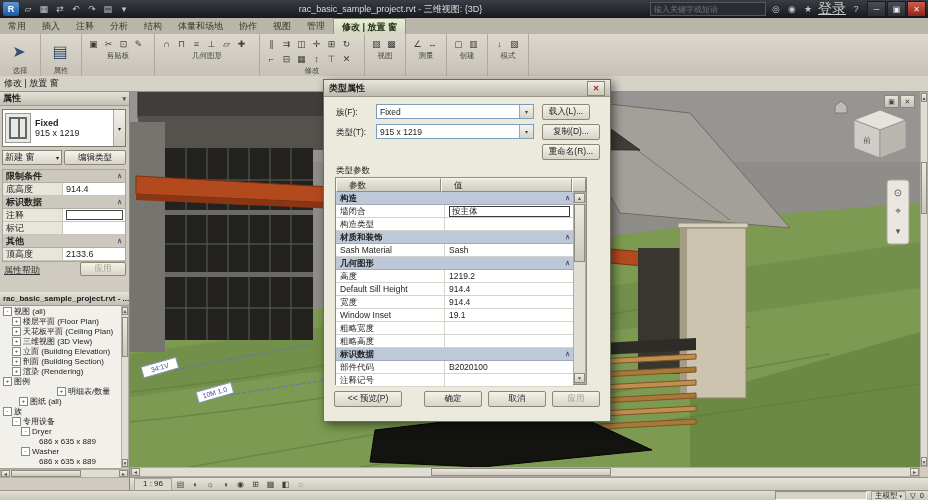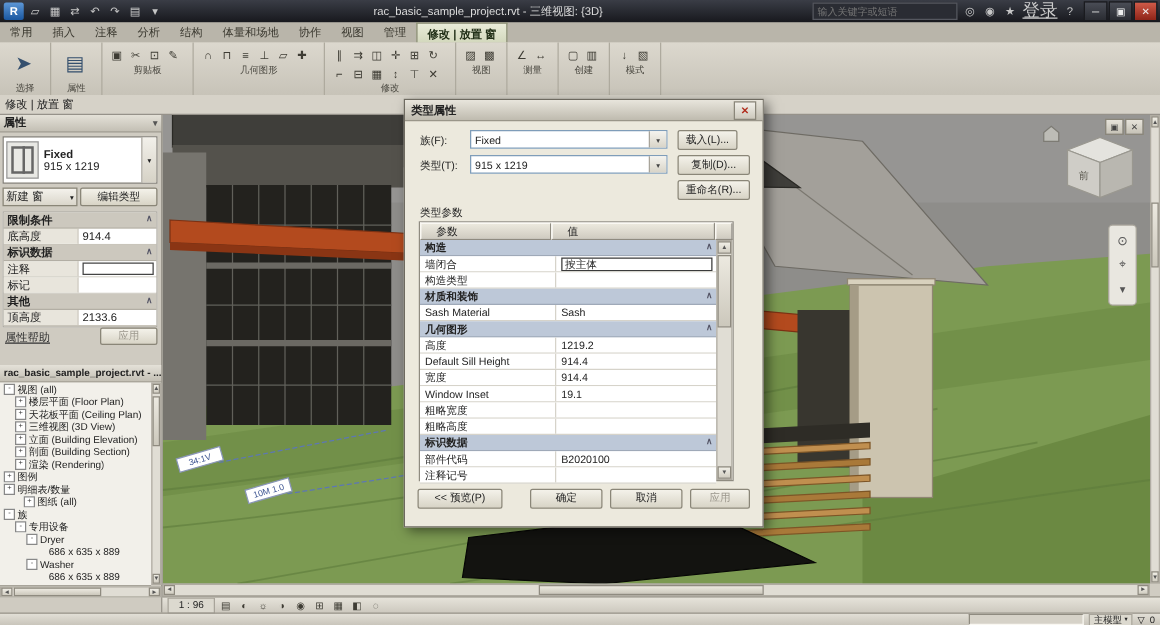--- a/index.html
+++ b/index.html
@@ -451,21 +451,21 @@
           <span class="tlabel">剖面 (Building Section)</span>
         </div>
         <div class="titem" style="padding-left: 12px;">
           <span class="texp">+</span>
           <span class="tlabel">渲染 (Rendering)</span>
         </div>
         <div class="titem" style="padding-left: 3px;">
           <span class="texp">+</span>
           <span class="tlabel">图例</span>
         </div>
-        <div class="titem" style="padding-left: 3px;">
+        <div class="titem" style="padding-left: 13px; margin-left: 44px;">
           <span class="texp">+</span>
           <span class="tlabel">明细表/数量</span>
         </div>
         <div class="titem" style="padding-left: 19px;">
           <span class="texp">+</span>
           <span class="tlabel">图纸 (all)</span>
         </div>
         <div class="titem" style="padding-left: 3px;">
           <span class="texp">-</span>
           <span class="tlabel">族</span>

